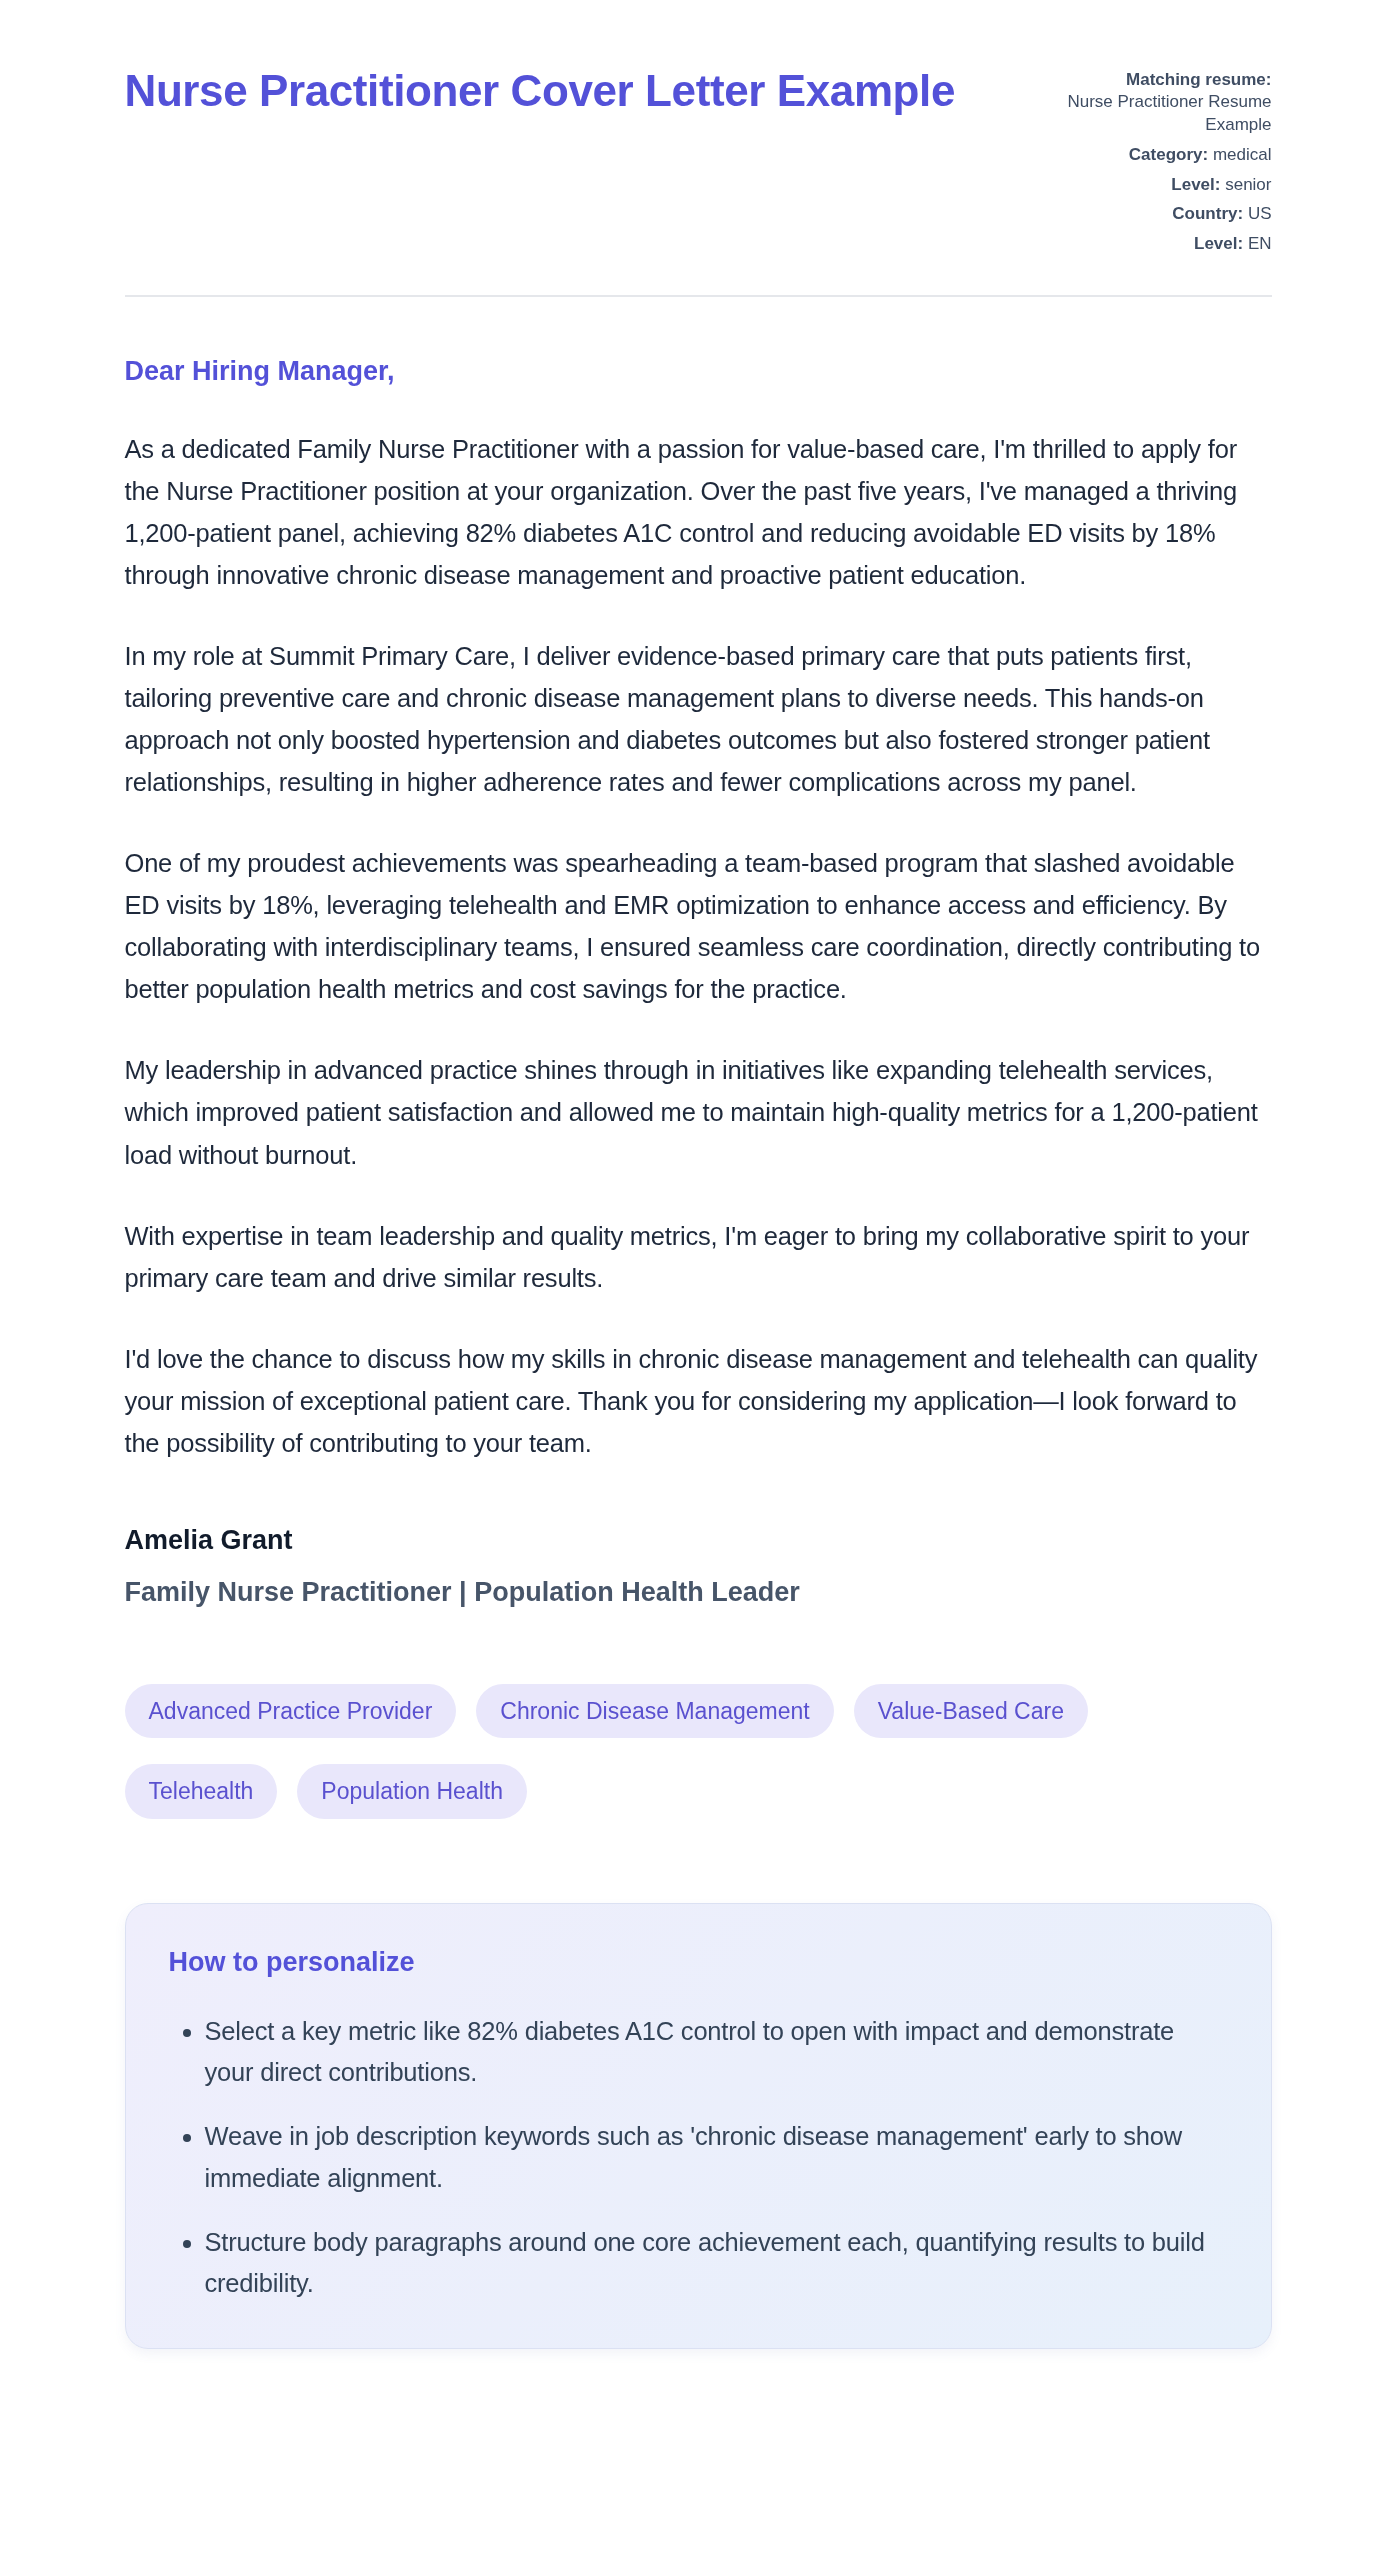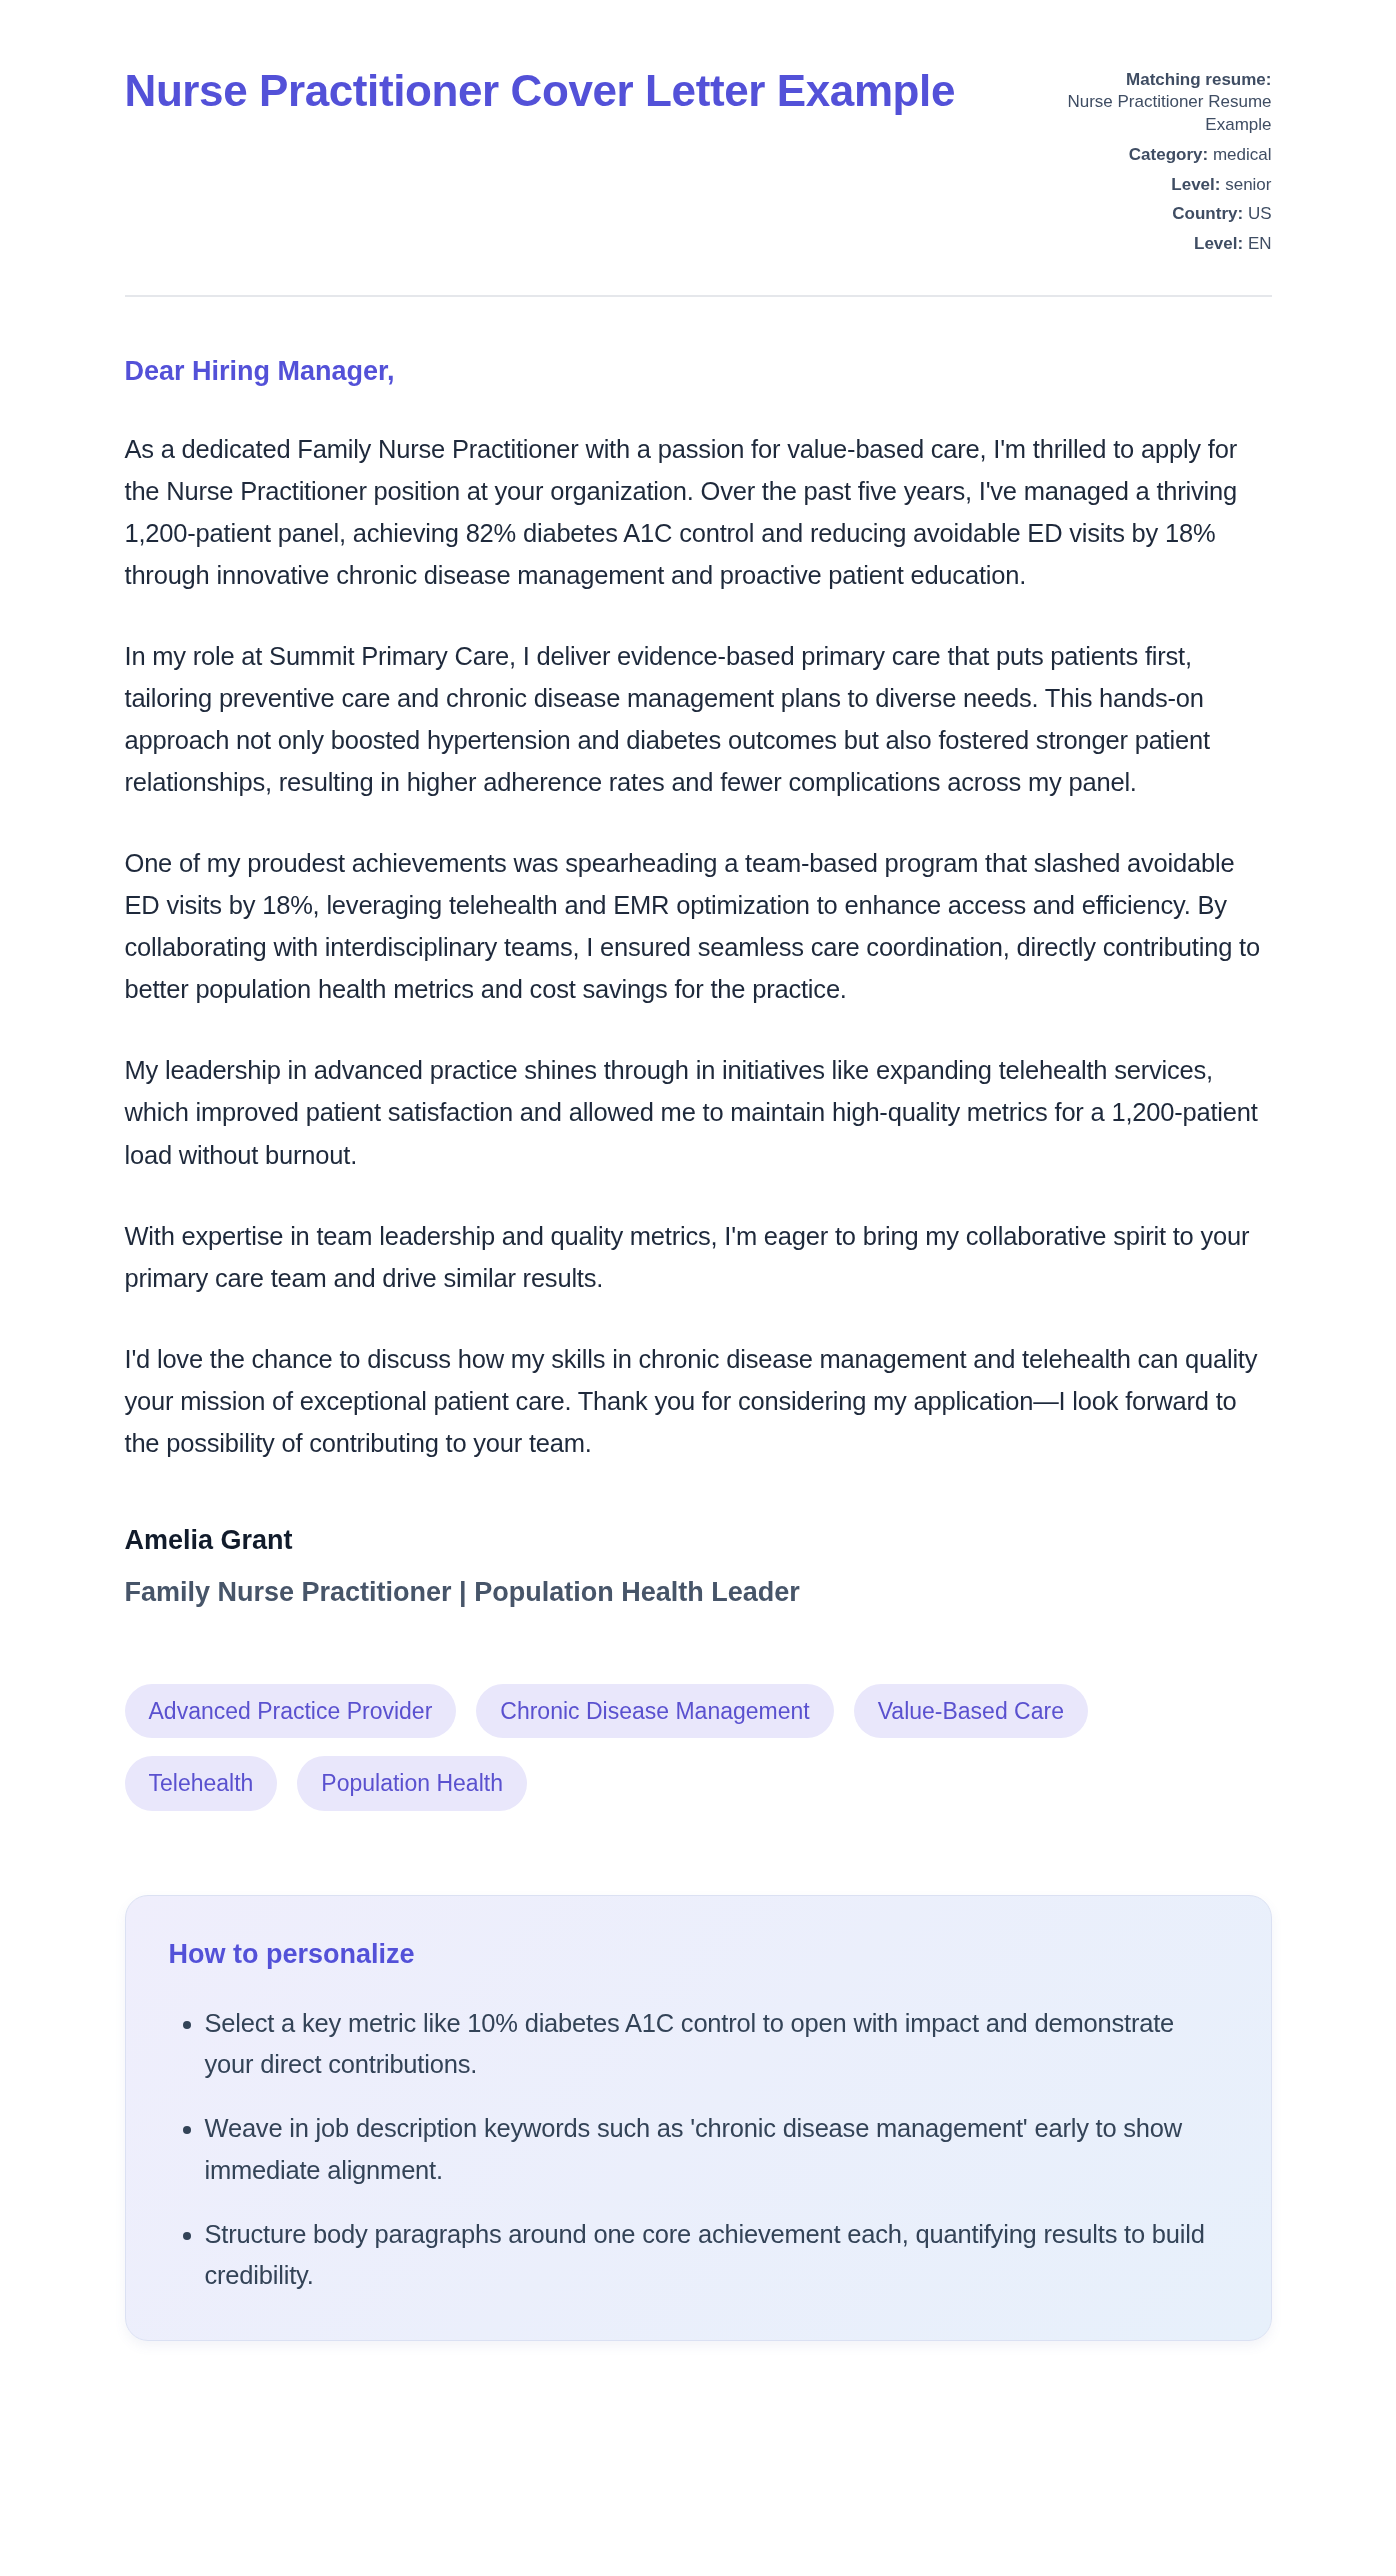--- a/index.html
+++ b/index.html
@@ -107,21 +107,21 @@
     margin:21.4px 0 0 0;
     font-size:27px;
     font-weight:700;
     color:var(--role);
   }
   
   .tags{
     margin-top:76px;
     display:flex;
     flex-wrap:wrap;
-    gap:18px 20px;
+    gap:26px 20px;
     max-width:1068px;
   }
   .tag{
     display:inline-block;
     background:var(--tag-bg);
     color:var(--tag-text);
     font-size:23px;
     line-height:1;
     padding:15.6px 24px;
     border-radius:821px;
@@ -216,21 +216,21 @@
 
         <span class="tag">Telehealth</span>
 
         <span class="tag">Population Health</span>
       </div>
 
     <section class="tip-card">
       <h2>How to personalize</h2>
       <ul>
 
-          <li class="tip">Select a key metric like 10% diabetes A1C control to open with impact and demonstrate your direct contributions.</li>
+          <li class="tip">Select a key metric like 82% diabetes A1C control to open with impact and demonstrate your direct contributions.</li>
 
           <li class="tip">Weave in job description keywords such as 'chronic disease management' early to show immediate alignment.</li>
 
           <li class="tip">Structure body paragraphs around one core achievement each, quantifying results to build credibility.</li>
         </ul>
     </section>
   </main>
 
 </div>
 

